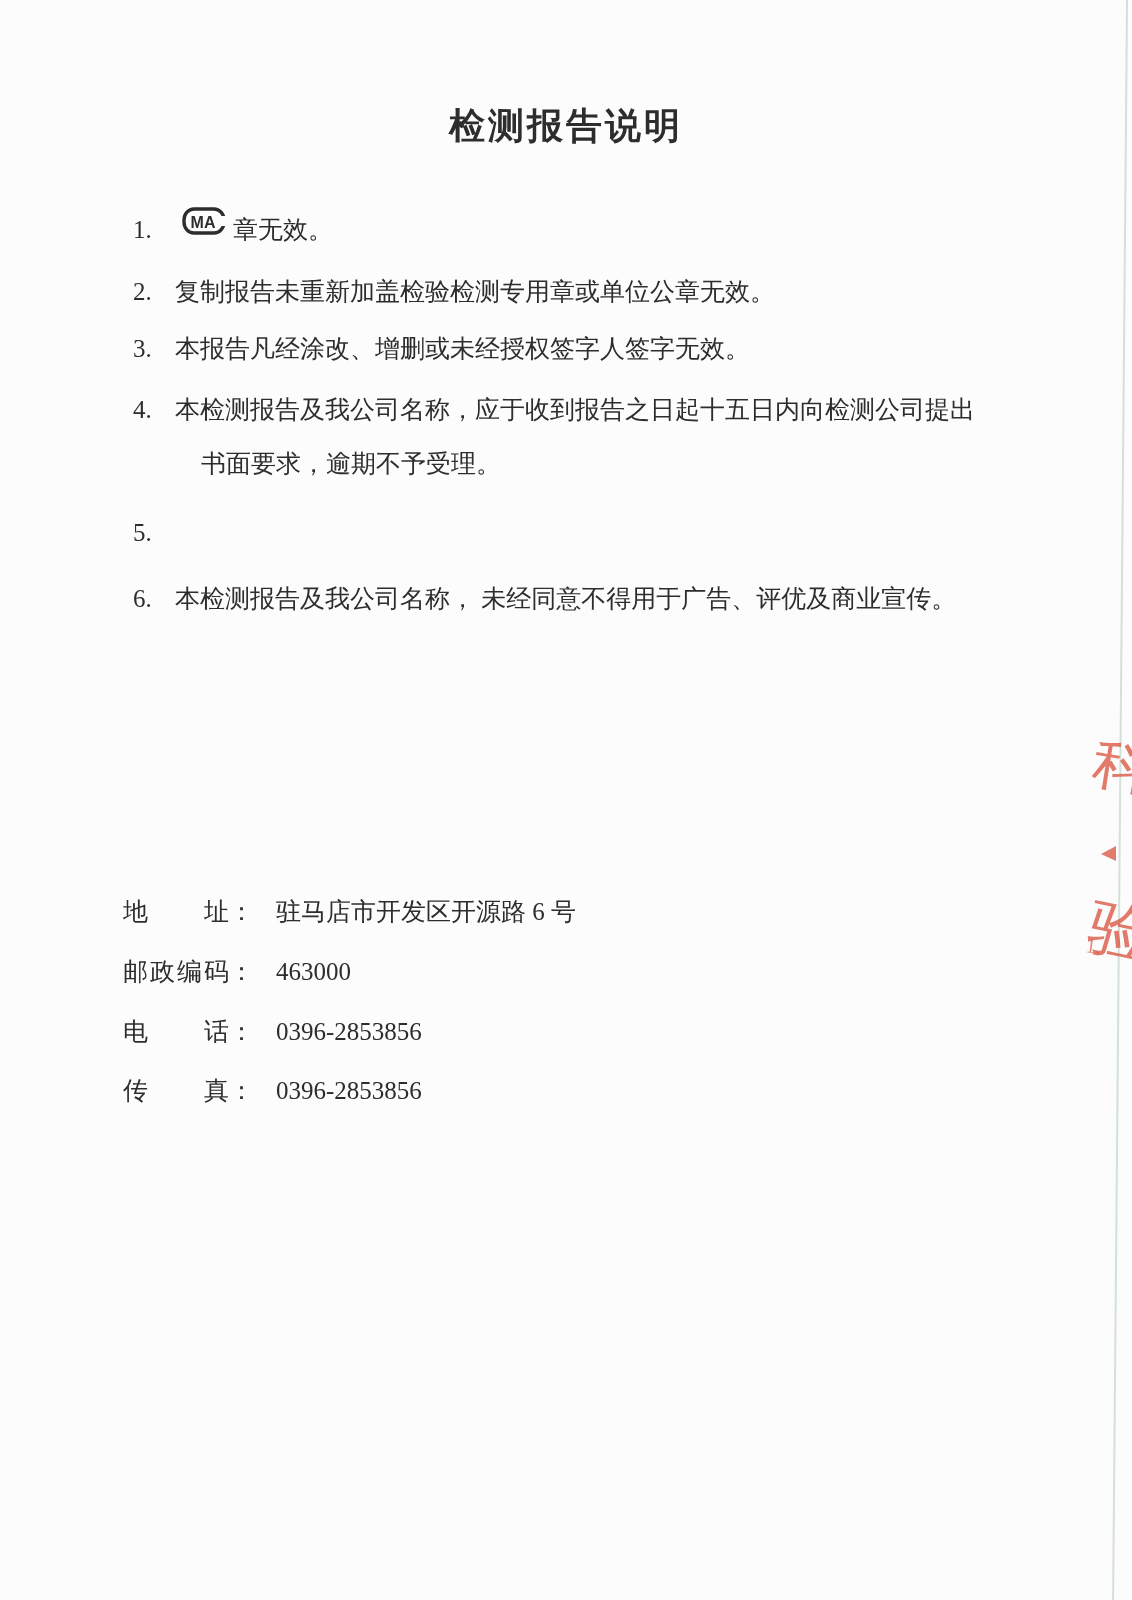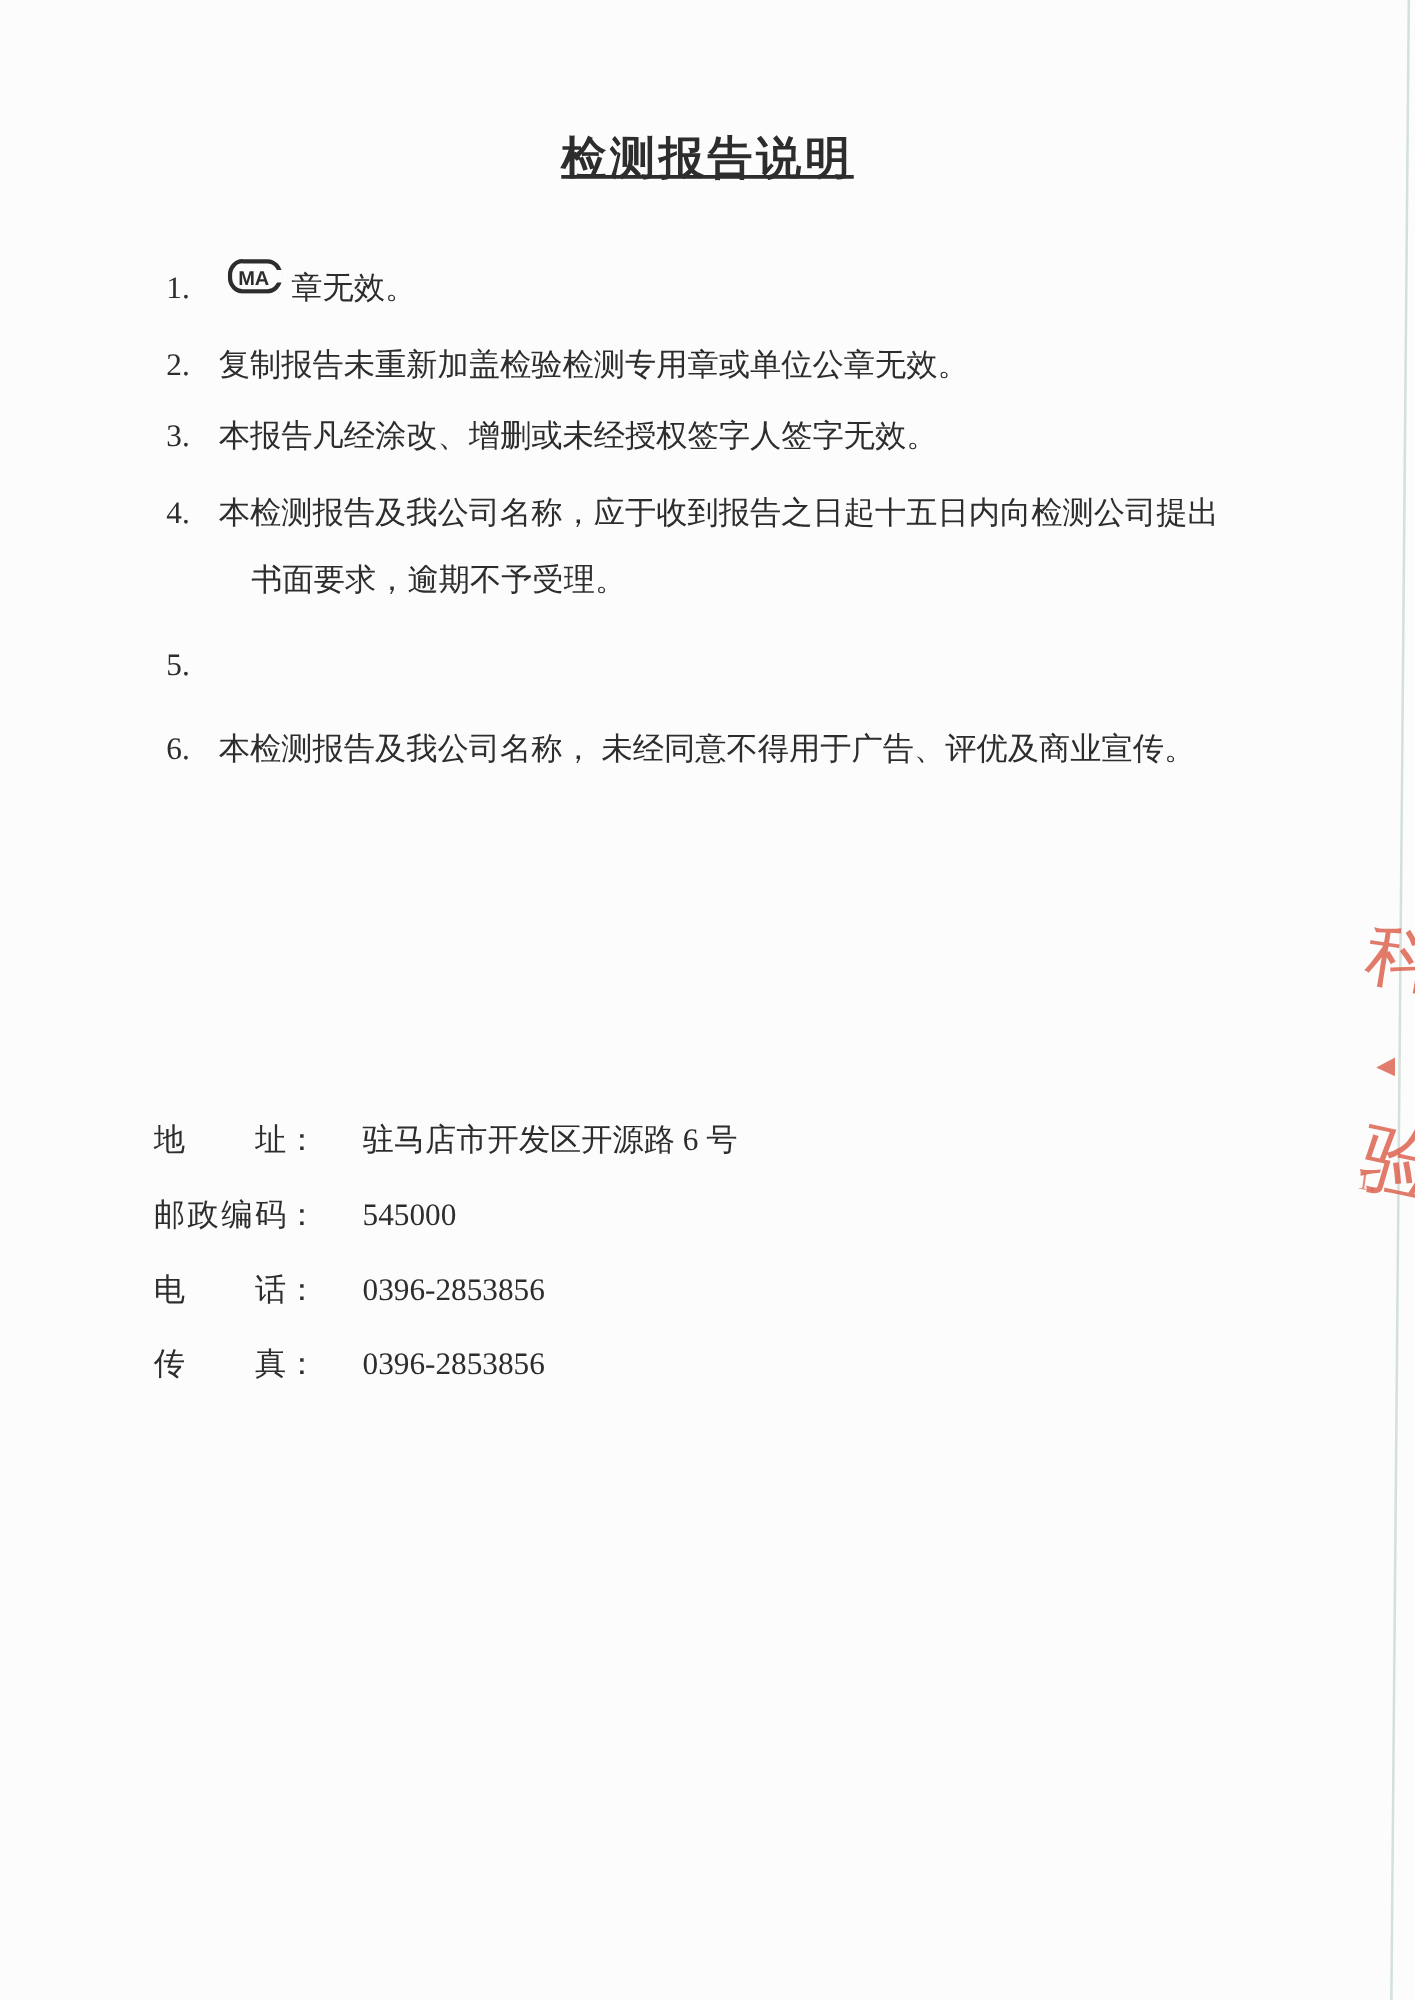--- a/index.html
+++ b/index.html
@@ -7,42 +7,42 @@
     width: 1132px; height: 1600px;
     background: #fcfcfc;
     position: relative;
     overflow: hidden;
     font-family: "Liberation Serif", "DejaVu Serif", serif;
     color: #2d2d2d;
   }
   .page-title {
     position: absolute; top: 102px; left: 0; width: 100%;
     text-align: center;
-    font-size: 36px; font-weight: 600; letter-spacing: 3px; text-decoration: underline;
+    font-size: 36px; font-weight: 600; letter-spacing: 3px;
   }
   .notes { position: absolute; top: 212px; left: 133px; width: 880px; font-size: 25px; }
   .note-row { position: absolute; left: 0; display: flex; align-items: baseline; white-space: nowrap; }
   .note-num { display: inline-block; width: 42px; flex: none; }
   .r1 { top: 0; }
   .r2 { top: 63px; }
   .r3 { top: 120px; }
   .r4 { top: 181px; }
   .r4b { top: 235px; left: 46px; margin-left: 22px; }
   .r5 { top: 307px; }
   .r6 { top: 370px; }
   .cma-logo { margin: 0 7px; vertical-align: -2px; position: relative; top: -5px; }
   .contact { position: absolute; top: 855px; left: 123px; font-size: 25px; }
   .contact-row { position: absolute; left: 0; white-space: nowrap; }
   .c1 { top: 0; } .c2 { top: 60px; } .c3 { top: 120px; } .c4 { top: 179px; }
   .contact-label {
     display: inline-block; width: 106px;
     text-align: justify; text-align-last: justify; margin-top: 40px;
   }
   .contact-colon { display: inline-block; }
-  .contact-value { margin-left: 36px; }
+  .contact-value { margin-left: 22px; }
   .stamp-frag {
     position: absolute;
     color: #dc5e4a;
     opacity: 0.82;
     font-family: "Liberation Serif", "DejaVu Serif", serif;
     line-height: 1;
     pointer-events: none;
   }
   .frag-1 { left: 1093px; top: 738px; font-size: 58px; transform: rotate(9deg); }
   .frag-2 { left: 1089px; top: 900px; font-size: 62px; transform: rotate(12deg); }
@@ -107,21 +107,21 @@
 
 </div>
 
 <div class="contact">
 
   <div class="contact-row c1">
     <span class="contact-label">地址</span><span class="contact-colon">：</span><span class="contact-value">驻马店市开发区开源路 6 号</span>
   </div>
 
   <div class="contact-row c2">
-    <span class="contact-label">邮政编码</span><span class="contact-colon">：</span><span class="contact-value">545000</span>
+    <span class="contact-label">邮政编码</span><span class="contact-colon">：</span><span class="contact-value">463000</span>
   </div>
 
   <div class="contact-row c3">
     <span class="contact-label">电话</span><span class="contact-colon">：</span><span class="contact-value">0396-2853856</span>
   </div>
 
   <div class="contact-row c4">
     <span class="contact-label">传真</span><span class="contact-colon">：</span><span class="contact-value">0396-2853856</span>
   </div>
 

